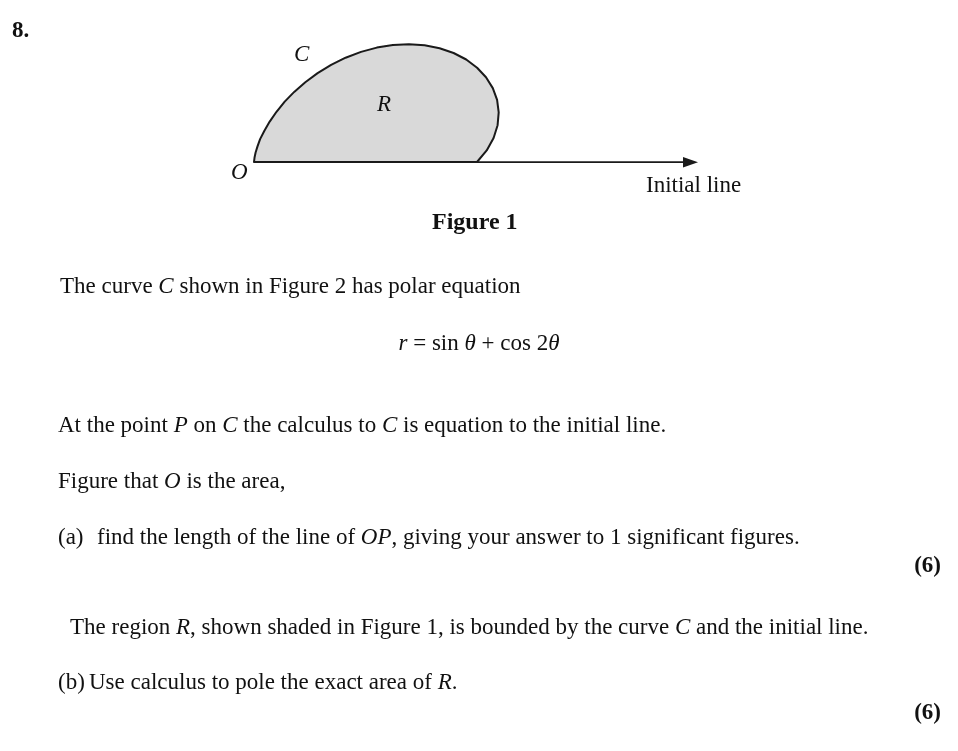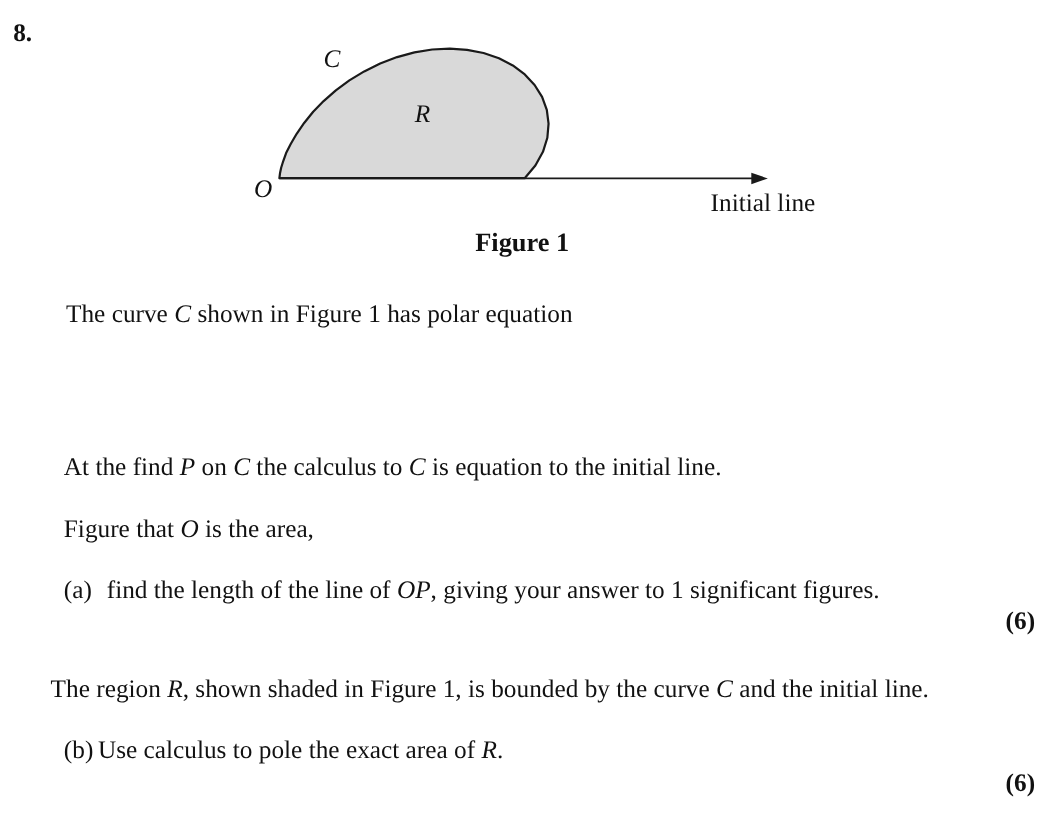--- a/index.html
+++ b/index.html
@@ -46,21 +46,21 @@
 
   #part-a-row { left:58px; top:524px; }
   #part-b-row { left:58px; top:669px; }
   .part-label { display:inline-block; }
   #part-a-row .part-label { width:39px; }
   #part-b-row .part-label { width:31px; }
 
   #marks-a { right:17px; top:552px; font-weight:bold; }
   #marks-b { right:17px; top:699px; font-weight:bold; }
 
-  #region-paragraph  { left:46px; top:614px; }
+  #region-paragraph  { left:70px; top:614px; }
 </style>
 </head>
 <body>
 
 <span class="abs" id="question-number">8.</span>
 
 <svg id="figure-canvas" viewBox="0 0 958 245">
   <path stroke="#1a1a1a" stroke-width="2" stroke-linejoin="round" d="M477,162 L486.7,150.4 L493.6,138 L497.6,125.2 L498.7,112.4 L497.1,99.9
            L492.8,88.1 L486,77.3 L477.1,67.7 L466.2,59.5 L453.6,53 L439.6,48.2
            L424.6,45.3 L408.9,44.2 L392.9,45 L376.8,47.6 L361,51.9 L345.6,57.7
@@ -70,26 +70,27 @@
   <line x1="254" y1="162.2" x2="685" y2="162.2" stroke="#1a1a1a" stroke-width="1.7"></line>
   <polygon points="698,162.2 683,157 683,167.4" fill="#1a1a1a"></polygon>
 </svg>
 
 <span class="abs fig-label" id="curve-label">C</span>
 <span class="abs fig-label" id="region-label">R</span>
 <span class="abs fig-label" id="pole-label">O</span>
 <span class="abs" id="initial-line-label">Initial line</span>
 <span class="abs" id="figure-caption">Figure 1</span>
 
-<div class="abs" id="intro-paragraph"><span>The curve </span><span class="it">C</span><span> shown in Figure 1 has polar equation</span></div>
+<div class="abs" id="intro-paragraph"><span>The curve </span><span class="it">C</span><span> shown in Figure 2 has polar equation</span></div>
 
 <div id="equation-row">
+  <span id="equation-main"><span class="it">r</span><span> = sin </span><span class="it">θ</span><span> + cos 2</span><span class="it">θ</span></span>
 </div>
 
-<div class="abs" id="tangent-paragraph"><span>At the find </span><span class="it">P</span><span> on </span><span class="it">C</span><span> the calculus to </span><span class="it">C</span><span> is equation to the initial line.</span></div>
+<div class="abs" id="tangent-paragraph"><span>At the point </span><span class="it">P</span><span> on </span><span class="it">C</span><span> the calculus to </span><span class="it">C</span><span> is equation to the initial line.</span></div>
 
 <div class="abs" id="pole-paragraph"><span>Figure that </span><span class="it">O</span><span> is the area,</span></div>
 
 <div class="abs" id="part-a-row">
   <span class="part-label">(a)</span><span><span>find the length of the line of </span><span class="it">OP</span><span>, giving your answer to 1 significant figures.</span></span>
 </div>
 
 <span class="abs" id="marks-a">(6)</span>
 
 <div class="abs" id="region-paragraph"><span>The region </span><span class="it">R</span><span>, shown shaded in Figure 1, is bounded by the curve </span><span class="it">C</span><span> and the initial line.</span></div>

